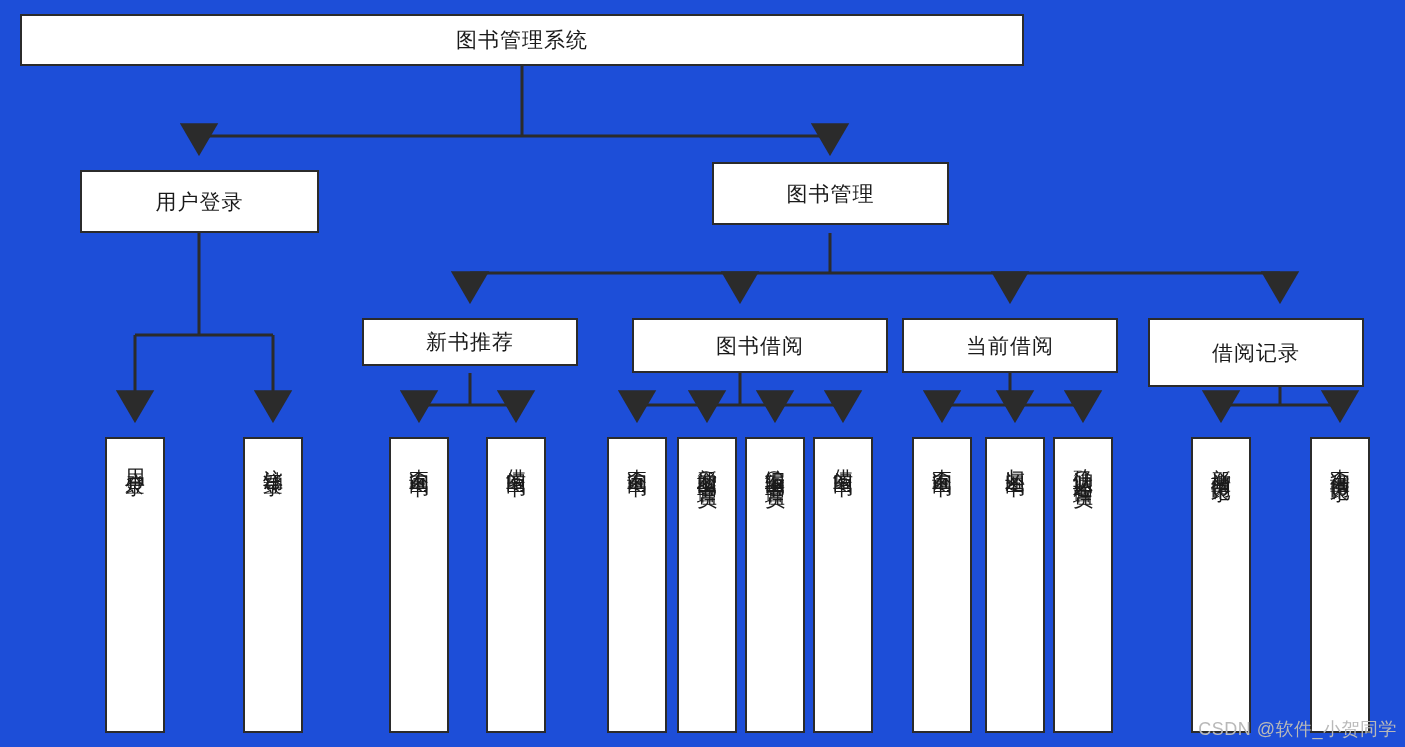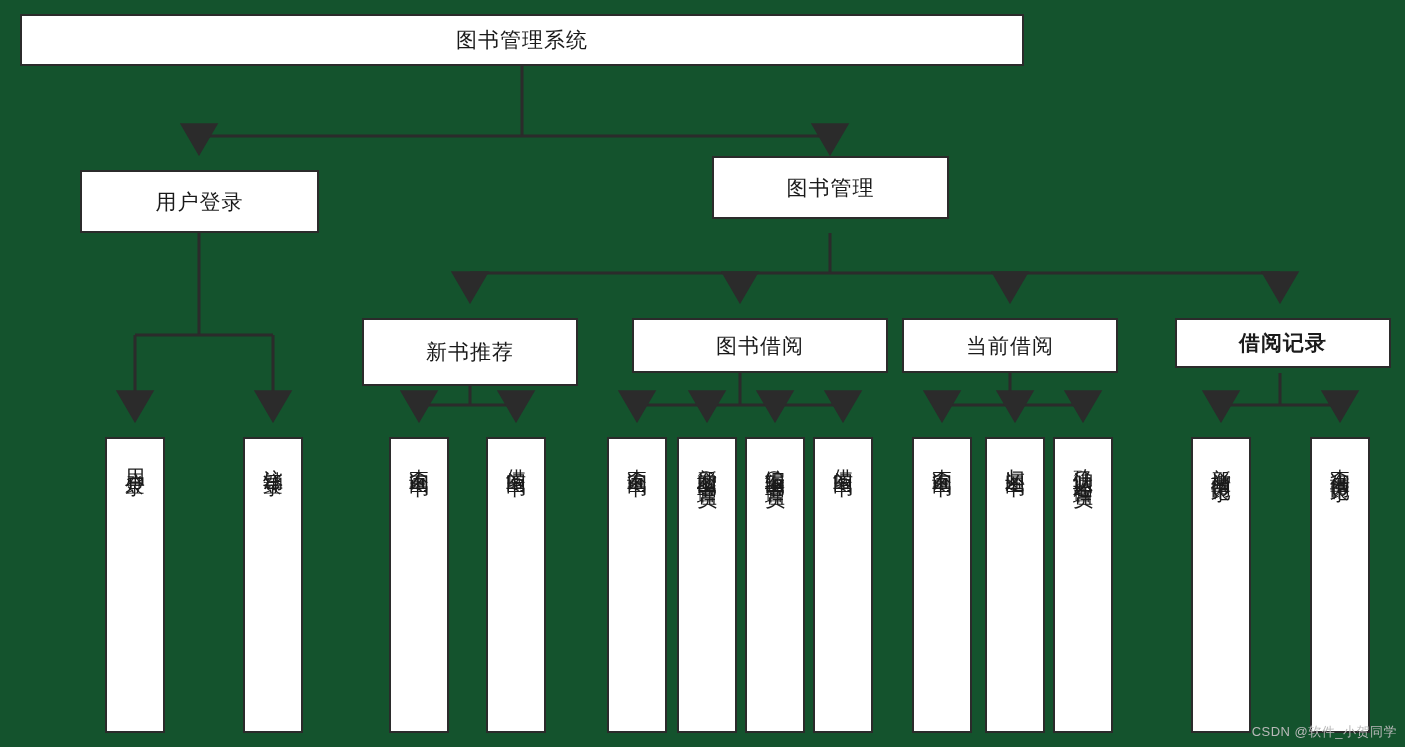--- a/index.html
+++ b/index.html
@@ -4,21 +4,21 @@
 <style>
   html, body {
     margin: 0;
     padding: 0;
     background: #ffffff;
   }
   #canvas {
     position: relative;
     width: 1405px;
     height: 747px;
-    background: #14532d;
+    background: #1d4ed8;
     font-family: "Liberation Sans", "DejaVu Sans", sans-serif;
     overflow: hidden;
   }
   #wires {
     position: absolute;
     left: 0;
     top: 0;
     width: 1405px;
     height: 747px;
     pointer-events: none;
@@ -47,21 +47,21 @@
     writing-mode: vertical-rl;
     text-orientation: upright;
     letter-spacing: 3px;
     line-height: 1.05;
     white-space: nowrap;
   }
   .watermark {
     position: absolute;
     right: 8px;
     bottom: 6px;
-    font-size: 13px;
+    font-size: 18px;
     color: #b9b9b9;
     letter-spacing: 0.5px;
     white-space: nowrap;
   }
 </style>
 </head>
 <body>
 
 <div id="canvas">
 
@@ -115,34 +115,34 @@
     </g>
   </svg>
 
   <div class="node h" style="left:20px;top:14px;width:1004px;height:52px;">
     <span>图书管理系统</span>
   </div>
 
   <div class="node h" style="left:80px;top:170px;width:239px;height:63px;">
     <span>用户登录</span>
   </div>
-  <div class="node h" style="left:712px;top:156px;width:237px;height:63px;">
+  <div class="node h" style="left:712px;top:162px;width:237px;height:63px;">
     <span>图书管理</span>
   </div>
 
-  <div class="node h" style="left:362px;top:318px;width:216px;height:68px;">
+  <div class="node h" style="left:362px;top:318px;width:216px;height:48px;">
     <span>新书推荐</span>
   </div>
   <div class="node h" style="left:632px;top:318px;width:256px;height:55px;">
     <span>图书借阅</span>
   </div>
   <div class="node h" style="left:902px;top:318px;width:216px;height:55px;text-align:right;">
     <span>当前借阅</span>
   </div>
-  <div class="node h" style="left:1175px;top:318px;width:216px;height:50px;font-weight:bold;">
+  <div class="node h" style="left:1148px;top:318px;width:216px;height:69px;">
     <span>借阅记录</span>
   </div>
 
   <div class="node v" style="left:105px;top:437px;width:60px;height:296px;">
     <span class="vtext">用户登录</span>
   </div>
   <div class="node v" style="left:243px;top:437px;width:60px;height:296px;">
     <span class="vtext">注销登录</span>
   </div>
   <div class="node v" style="left:389px;top:437px;width:60px;height:296px;">

